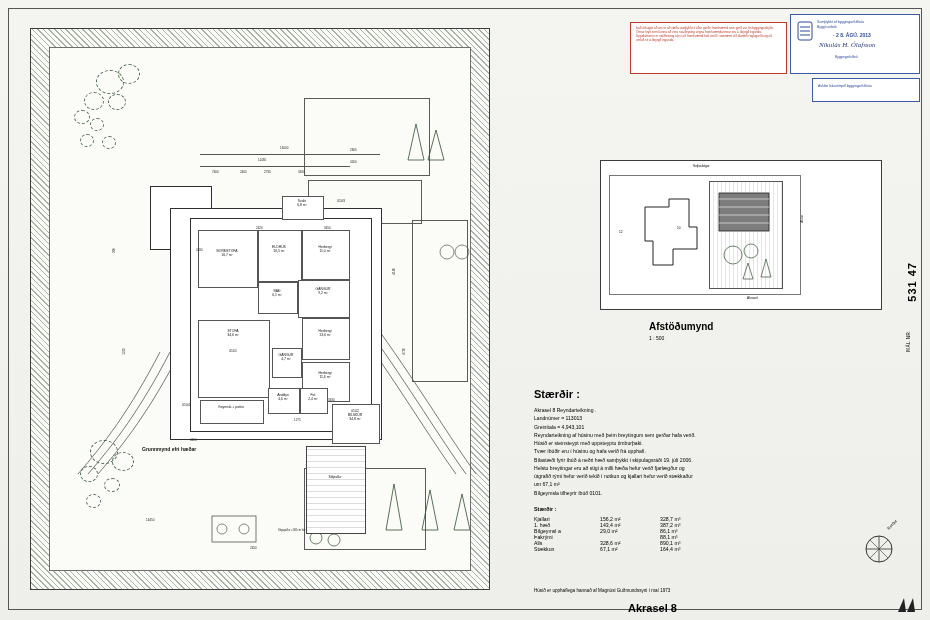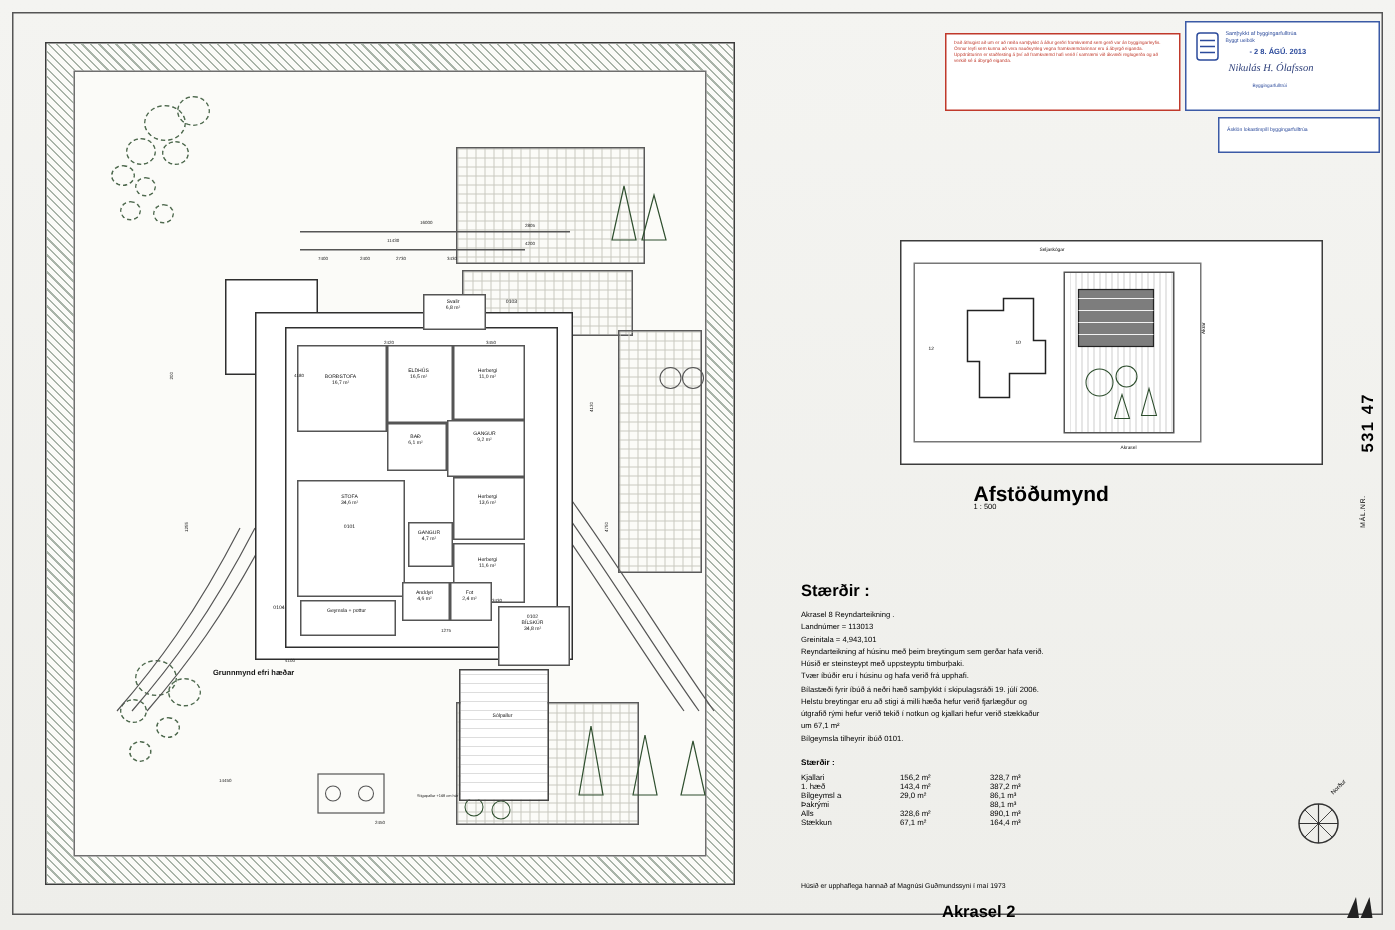--- a/index.html
+++ b/index.html
@@ -9,21 +9,21 @@
   }
   #sheet::before{
     
     content:"";position:absolute;inset:0;background:linear-gradient(180deg,#f4f4f1 0%,#eeeeea 100%);
   }
   .abs{position:absolute;}
   .thin{border:1px solid #777;}
   .tiny{font-size:3.2px;line-height:1.15;}
   .xtiny{font-size:2.6px;line-height:1.1;}
   .sm{font-size:5px;line-height:1.2;}
-  .lg{font-size:14px;}
+  .lg{font-size:10px;}
   .xl{font-size:11px;font-weight:bold;}
   
   #frame{left:8px;top:8px;width:912px;height:600px;border:1px solid #555;background:transparent;}
   
   #site{left:30px;top:28px;width:458px;height:560px;border:1.2px solid #3c3c3c;background:#fbfbf8;}
   .hatchborder{
     position:absolute;inset:0;
     background-image:repeating-linear-gradient(45deg,#9aa79a 0 1px,transparent 1px 4px);
     opacity:.85;
   }
@@ -338,21 +338,21 @@
           <td>Stækkun</td>
           <td>67,1 m²</td>
           <td>164,4 m³</td>
         </tr>
       </tbody>
         </table>
     </div>
   </div>
 
   <div class="abs" style="left:534px;top:588px;font-size:4.6px;">Húsið er upphaflega hannað af Magnúsi Guðmundssyni í maí 1973</div>
-  <div class="abs xl" style="left:628px;top:602px;">Akrasel 2</div>
+  <div class="abs xl" style="left:628px;top:602px;">Akrasel 8</div>
 
   <div class="abs vert" style="left:906px;top:330px;font-size:4.5px;letter-spacing:.5px;">MÁL.NR.</div>
   <div class="abs vert" style="left:906px;top:262px;font-size:11px;font-weight:bold;letter-spacing:1px;">531 47</div>
 
   <div class="north">
     <svg width="34" height="34">
       <circle cx="17" cy="17" r="13" fill="none" stroke="#333" stroke-width="1"></circle>
       <line x1="17" y1="4" x2="17" y2="30" stroke="#333" stroke-width=".8"></line>
       <line x1="4" y1="17" x2="30" y2="17" stroke="#333" stroke-width=".8"></line>
       <line x1="8" y1="8" x2="26" y2="26" stroke="#333" stroke-width=".6"></line>

